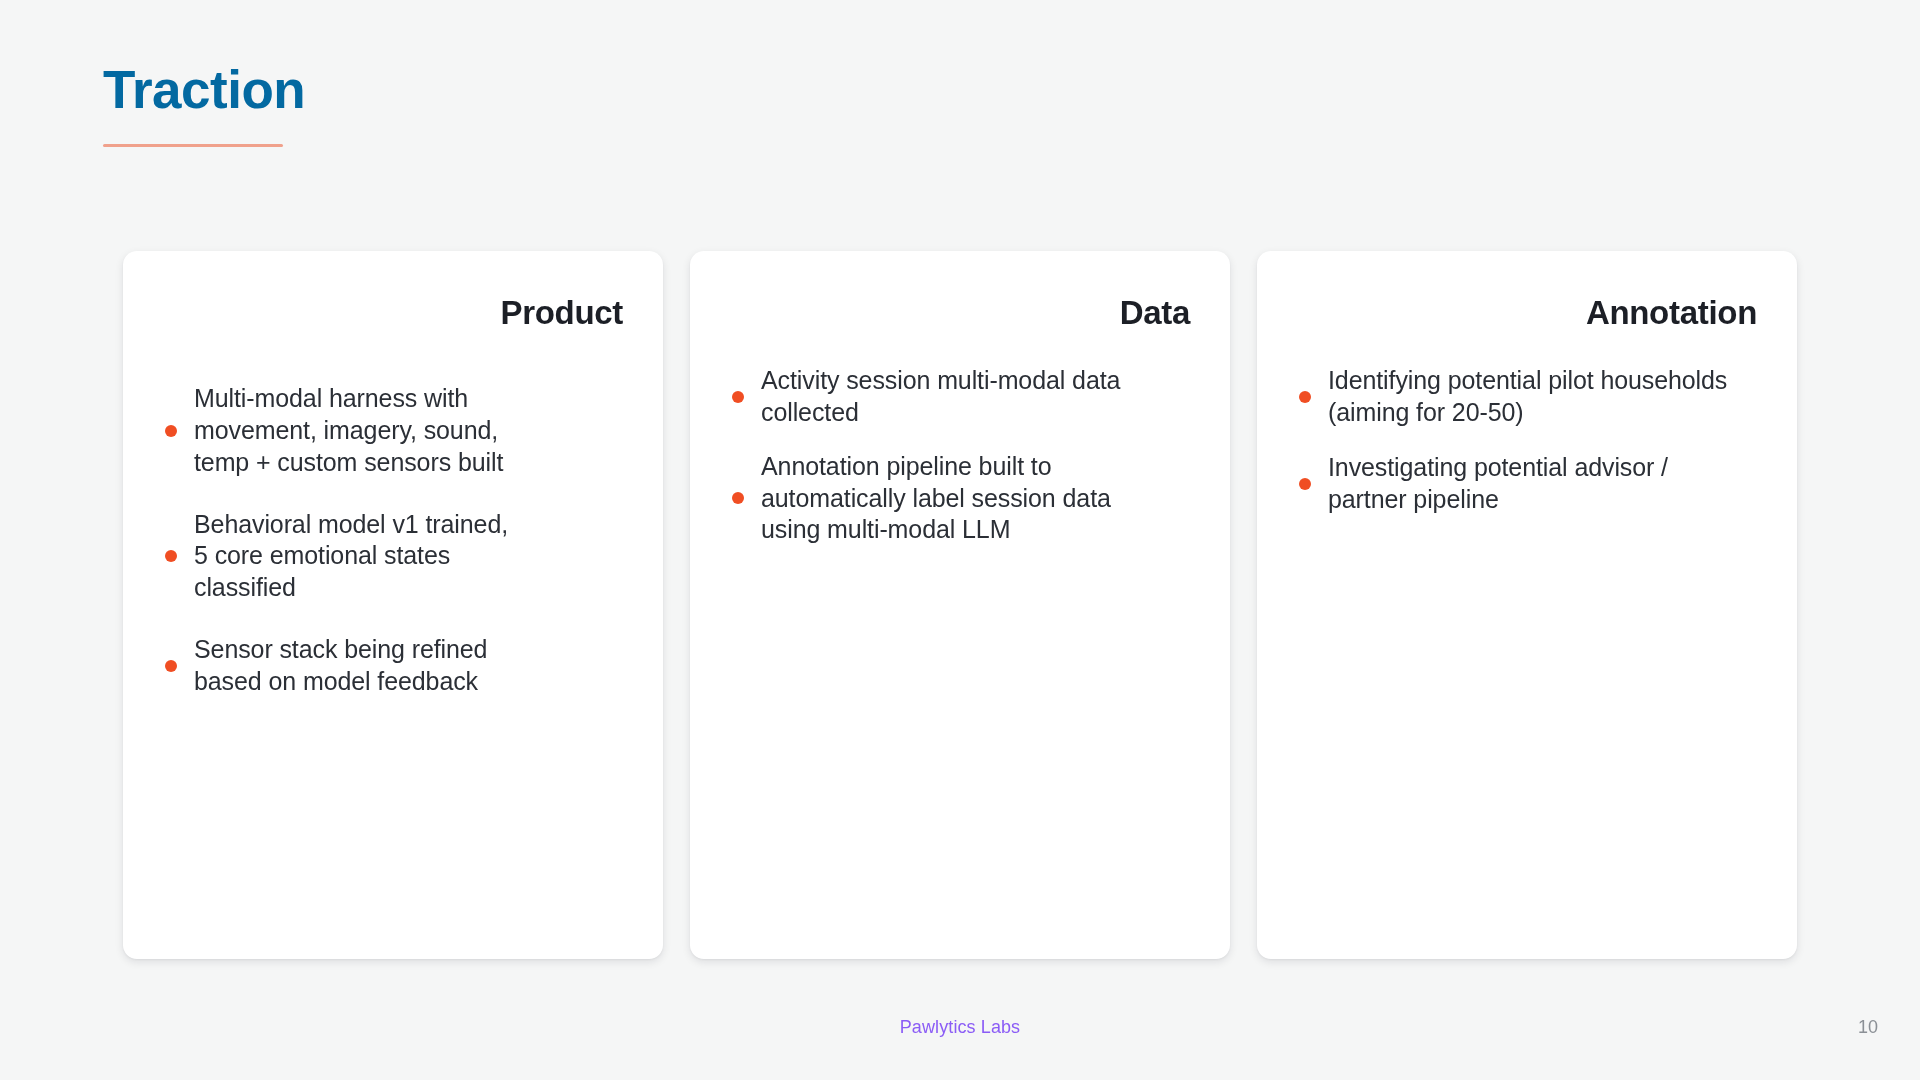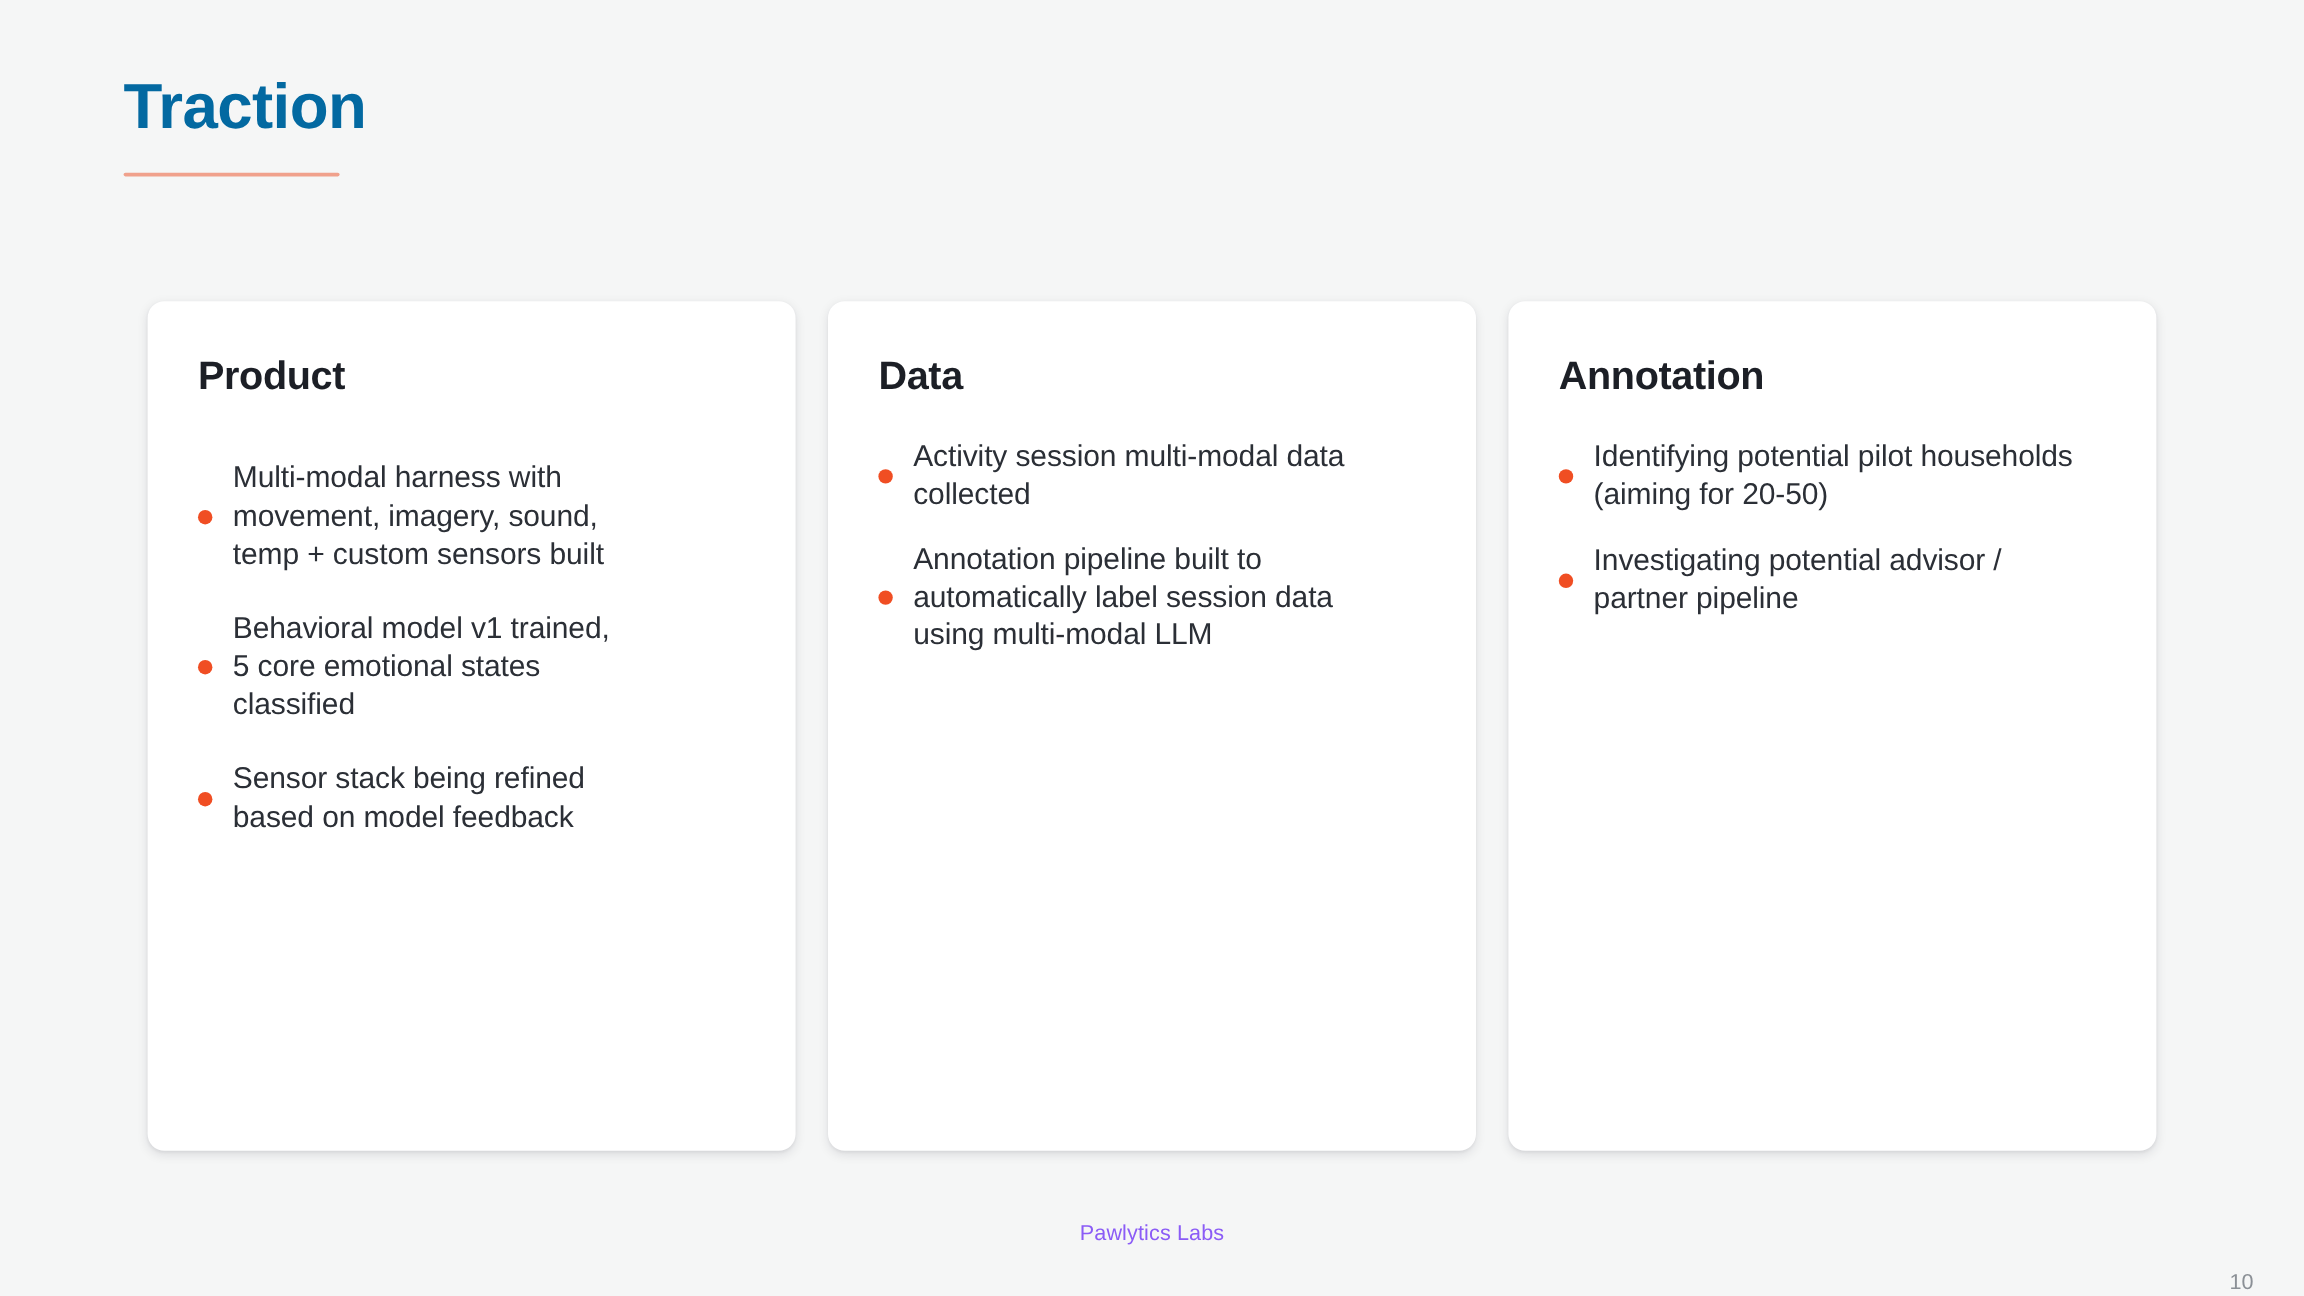--- a/index.html
+++ b/index.html
@@ -66,22 +66,23 @@
     display: flex;
     flex-direction: column;
     overflow: hidden;
   }
 
   .card-title {
     font-size: 33px;
     font-weight: bold;
     color: #1c1f26;
     letter-spacing: -0.3px;
-    margin: 0 0 34px 0;
+    margin: 0 0 34px 12px;
     line-height: 1.1;
+    text-align: right;
   }
 
   .bullets {
     list-style: none;
     margin: 0;
     padding: 0;
     display: flex;
     flex-direction: column;
     gap: 30px;
   }
@@ -124,21 +125,21 @@
     right: 0;
     top: 1017px;
     text-align: center;
     font-size: 18px;
     color: #8b5cf6;
     letter-spacing: 0.1px;
   }
   .footer-page {
     position: absolute;
     right: 42px;
-    top: 1058px;
+    top: 1017px;
     font-size: 18px;
     color: #8b9096;
   }
 </style>
 </head>
 <body>
 
 <div class="slide">
 
   <div class="title-block">

